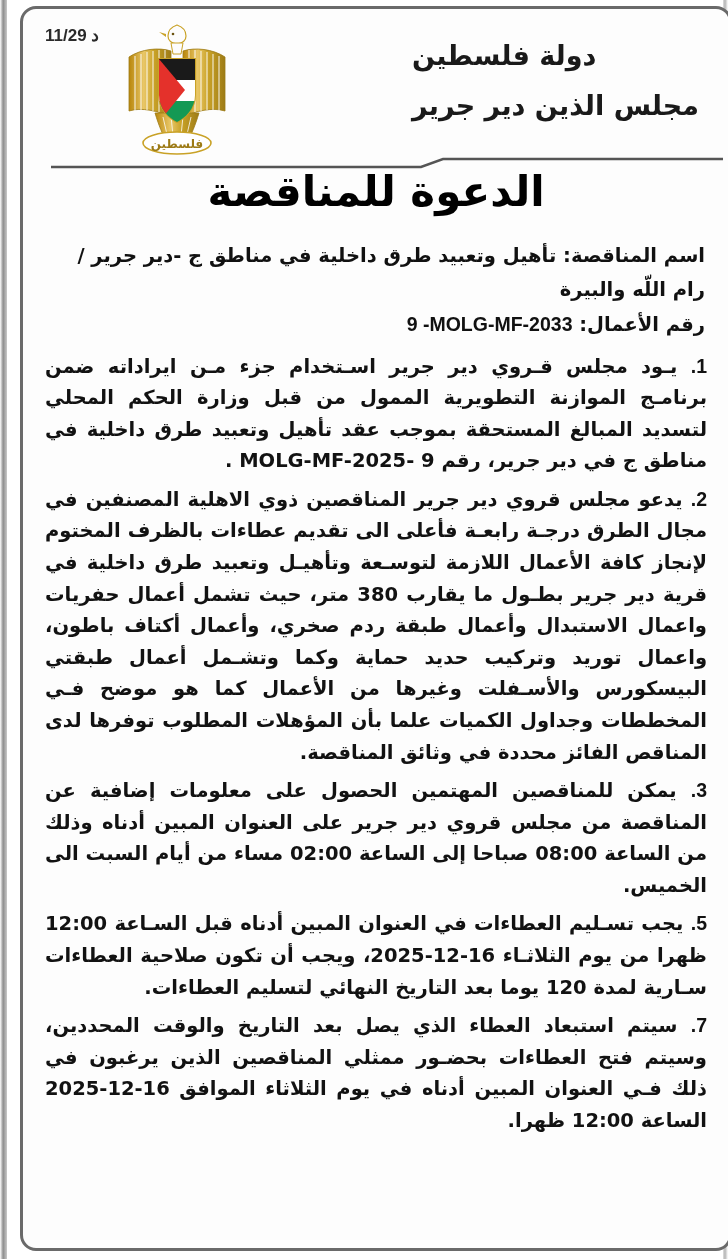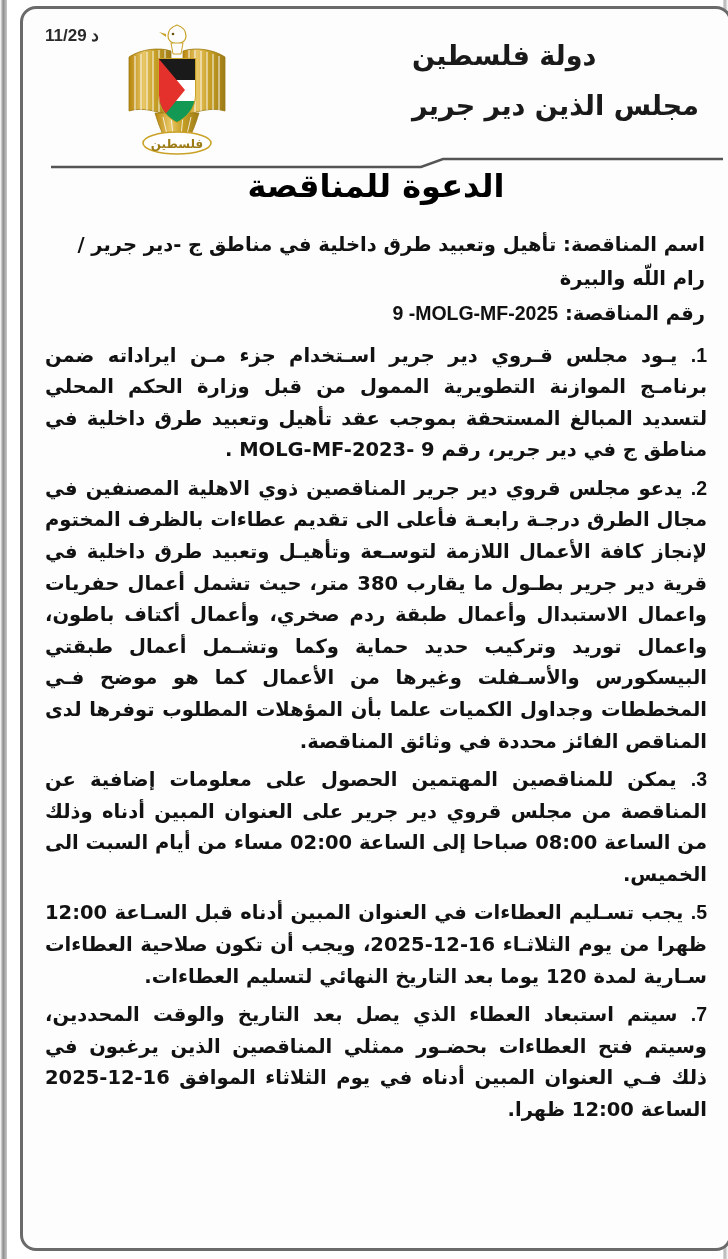--- a/index.html
+++ b/index.html
@@ -109,21 +109,21 @@
     left: 28px;
     top: 146px;
     width: 672px;
     height: 14px;
   }
 
   
   .doc-title {
     margin: 10px 0 0 0;
     text-align: center;
-    font-size: 32px;
+    font-size: 42px;
     font-weight: 900;
     color: #000000;
     letter-spacing: -0.5px;
     line-height: 1.1;
     font-family: "DejaVu Sans", sans-serif;
   }
 
   
   .subject {
     margin: 24px 24px 0 24px;
@@ -246,29 +246,29 @@
     </div>
 
     <h1 class="doc-title">الدعوة للمناقصة</h1>
 
     <div class="subject">
       <div>
         <span>اسم المناقصة:</span>
         <span>تأهيل وتعبيد طرق داخلية في مناطق ج -دير جرير / رام اللّه والبيرة</span>
       </div>
       <div>
-        <span>رقم المناقصة:</span>
-        <span class="ltr">9 -MOLG-MF-2025</span>
+        <span>رقم الأعمال:</span>
+        <span class="ltr">9 -MOLG-MF-2033</span>
       </div>
     </div>
 
     <div class="clauses">
       <p class="clause">
         <span class="num">1.</span>
-        <span>يـود مجلس قـروي دير جرير اسـتخدام جزء مـن ايراداته ضمن برنامـج الموازنة التطويرية الممول من قبل وزارة الحكم المحلي لتسديد المبالغ المستحقة بموجب عقد تأهيل وتعبيد طرق داخلية في مناطق ج في دير جرير، رقم 9 -MOLG-MF-2023 .</span>
+        <span>يـود مجلس قـروي دير جرير اسـتخدام جزء مـن ايراداته ضمن برنامـج الموازنة التطويرية الممول من قبل وزارة الحكم المحلي لتسديد المبالغ المستحقة بموجب عقد تأهيل وتعبيد طرق داخلية في مناطق ج في دير جرير، رقم 9 -MOLG-MF-2025 .</span>
       </p>
       <p class="clause">
         <span class="num">2.</span>
         <span>يدعو مجلس قروي دير جرير المناقصين ذوي الاهلية المصنفين في مجال الطرق درجـة رابعـة فأعلى الى تقديم عطاءات بالظرف المختوم لإنجاز كافة الأعمال اللازمة لتوسـعة وتأهيـل وتعبيد طرق داخلية في قرية دير جرير بطـول ما يقارب 380 متر، حيث تشمل أعمال حفريات واعمال الاستبدال وأعمال طبقة ردم صخري، وأعمال أكتاف باطون، واعمال توريد وتركيب حديد حماية وكما وتشـمل أعمال طبقتي البيسكورس والأسـفلت وغيرها من الأعمال كما هو موضح فـي المخططات وجداول الكميات علما بأن المؤهلات المطلوب توفرها لدى المناقص الفائز محددة في وثائق المناقصة.</span>
       </p>
       <p class="clause">
         <span class="num">3.</span>
         <span>يمكن للمناقصين المهتمين الحصول على معلومات إضافية عن المناقصة من مجلس قروي دير جرير على العنوان المبين أدناه وذلك من الساعة 08:00 صباحا إلى الساعة 02:00 مساء من أيام السبت الى الخميس.</span>
       </p>
       <p class="clause">

